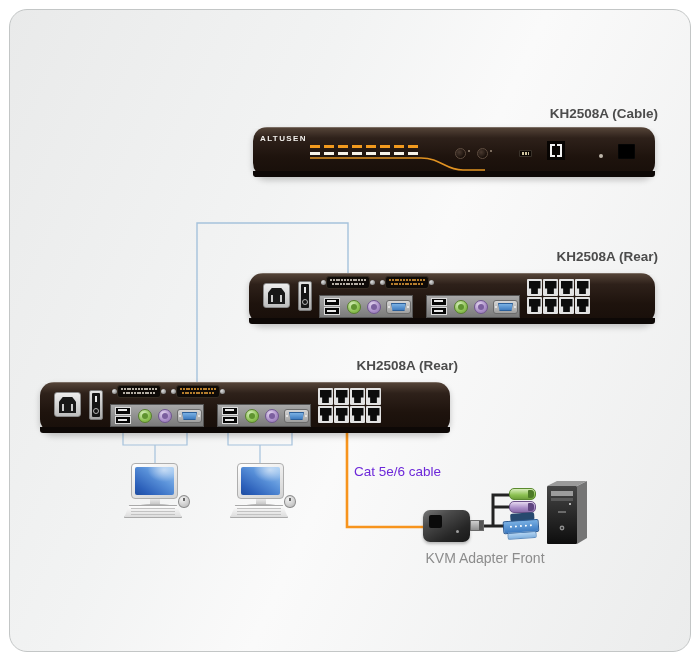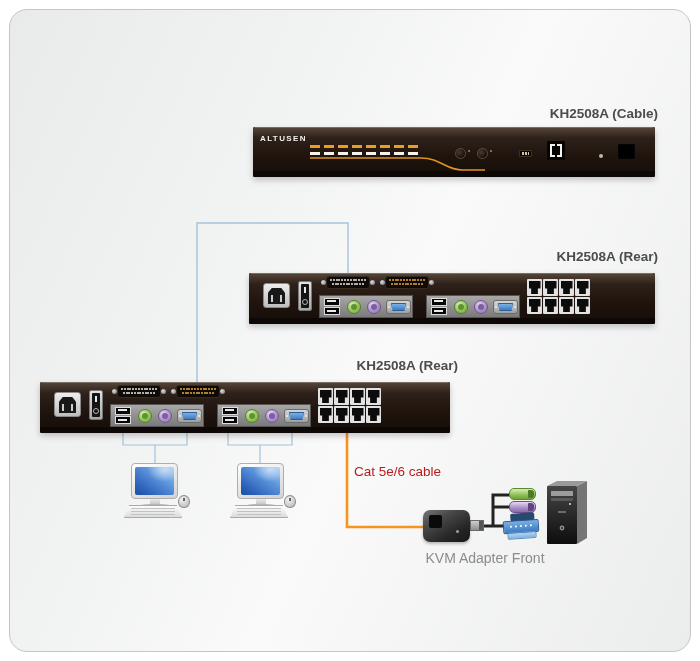--- a/index.html
+++ b/index.html
@@ -6,21 +6,21 @@
   body{width:700px;height:661px;position:relative;background:#fff;font-family:"Liberation Sans",sans-serif;overflow:hidden;}
   *{box-sizing:border-box;}
 
   .canvas-card{position:absolute;left:9px;top:9px;width:682px;height:643px;border:1px solid #c3c6c6;border-radius:18px;
     background:linear-gradient(115deg,#e9eaea 0%,#f2f3f3 35%,#fafafa 55%,#ebecec 100%);}
 
   
   #cables{position:absolute;left:0;top:0;width:700px;height:661px;z-index:1;pointer-events:none;}
 
   
-  .device{position:absolute;z-index:2;border-radius:1px;
+  .device{position:absolute;z-index:2;border-radius:14px;
     background:linear-gradient(180deg,#57463a 0%,#2e211a 22%,#1e130d 60%,#170e09 100%);
     box-shadow:0 3px 6px rgba(0,0,0,.22);}
   .device::after{content:'';position:absolute;left:0;right:0;bottom:0;height:6px;background:#0d0806;border-radius:0 0 3px 3px;}
   .device::before{content:'';position:absolute;left:2px;right:2px;top:0;height:1px;background:rgba(255,255,255,.22);}
 
   #front-panel{left:253px;top:127px;width:402px;height:50px;}
   #rear-panel-mid{left:249px;top:273px;width:406px;height:51px;}
   #rear-panel-bottom{left:40px;top:382px;width:410px;height:51px;}
 
   
@@ -137,21 +137,21 @@
     border:1px solid #5d8ec2;border-radius:2px;}
 
   #tower-pc{position:absolute;left:545px;top:478px;z-index:2;}
 
   
   .unit-label{position:absolute;z-index:3;font-size:13.5px;font-weight:bold;color:#4c4c4c;white-space:nowrap;}
   #label-front{right:42px;top:106px;}
   #label-mid{right:42px;top:249px;}
   #label-bottom{right:242px;top:358px;}
   .note-label{position:absolute;z-index:3;white-space:nowrap;}
-  #label-cat{left:354px;top:464px;font-size:13.5px;color:#b91c1c;}
+  #label-cat{left:354px;top:464px;font-size:13.5px;color:#6d28d9;}
   #label-kvm{left:421px;top:550px;width:128px;text-align:center;font-size:14px;color:#8c8c8c;}
 </style>
 </head>
 <body>
 
 <div class="canvas-card"></div>
 
 <svg id="cables" viewBox="0 0 700 661">
   <path d="M348 278 V223 H197 V387" fill="none" stroke="#A5C2DC" stroke-width="1.4"></path>
   <path d="M123 431 V445 H187 V431 M155 445 V464" fill="none" stroke="#A5C2DC" stroke-width="1.2"></path>

